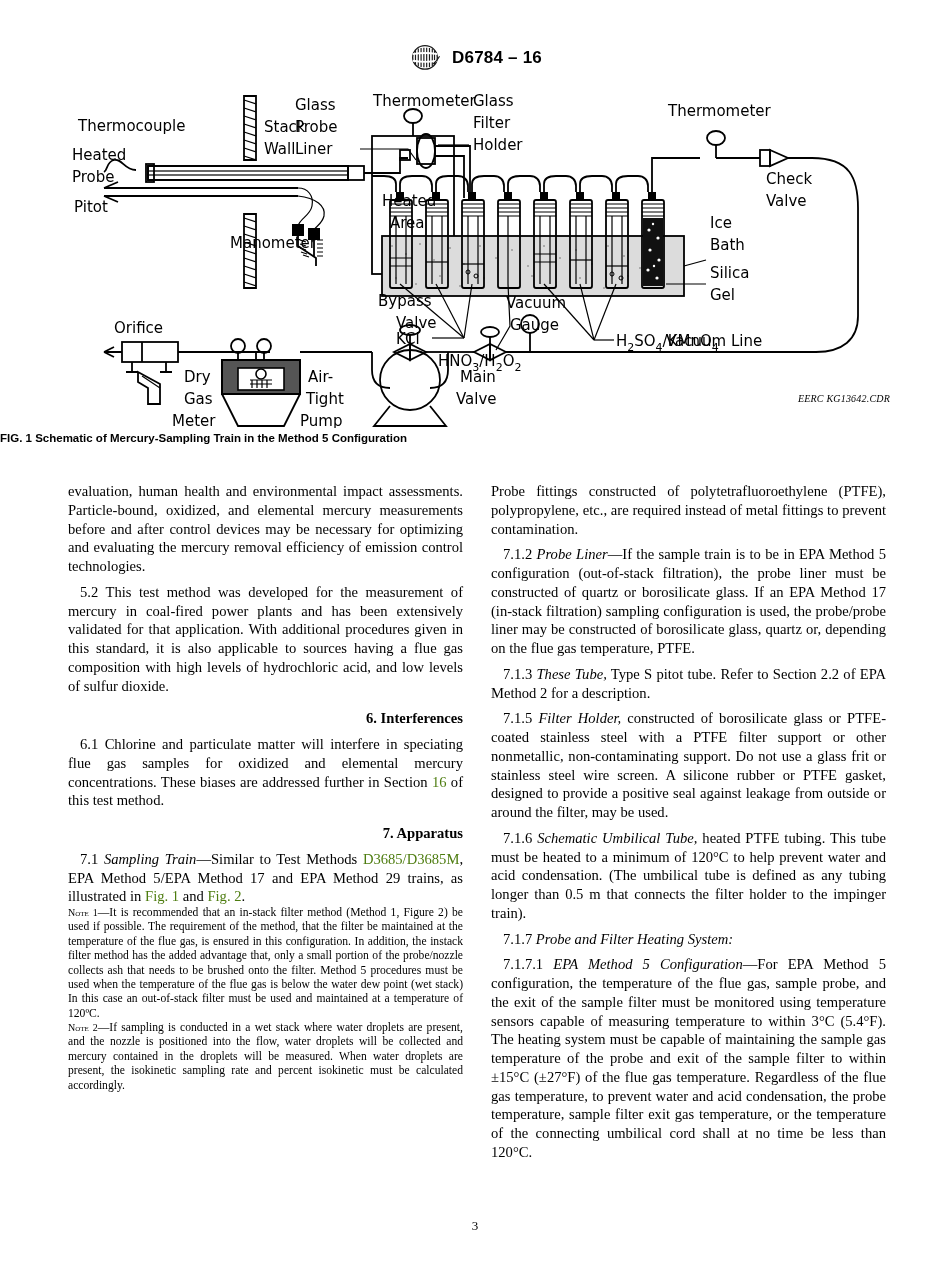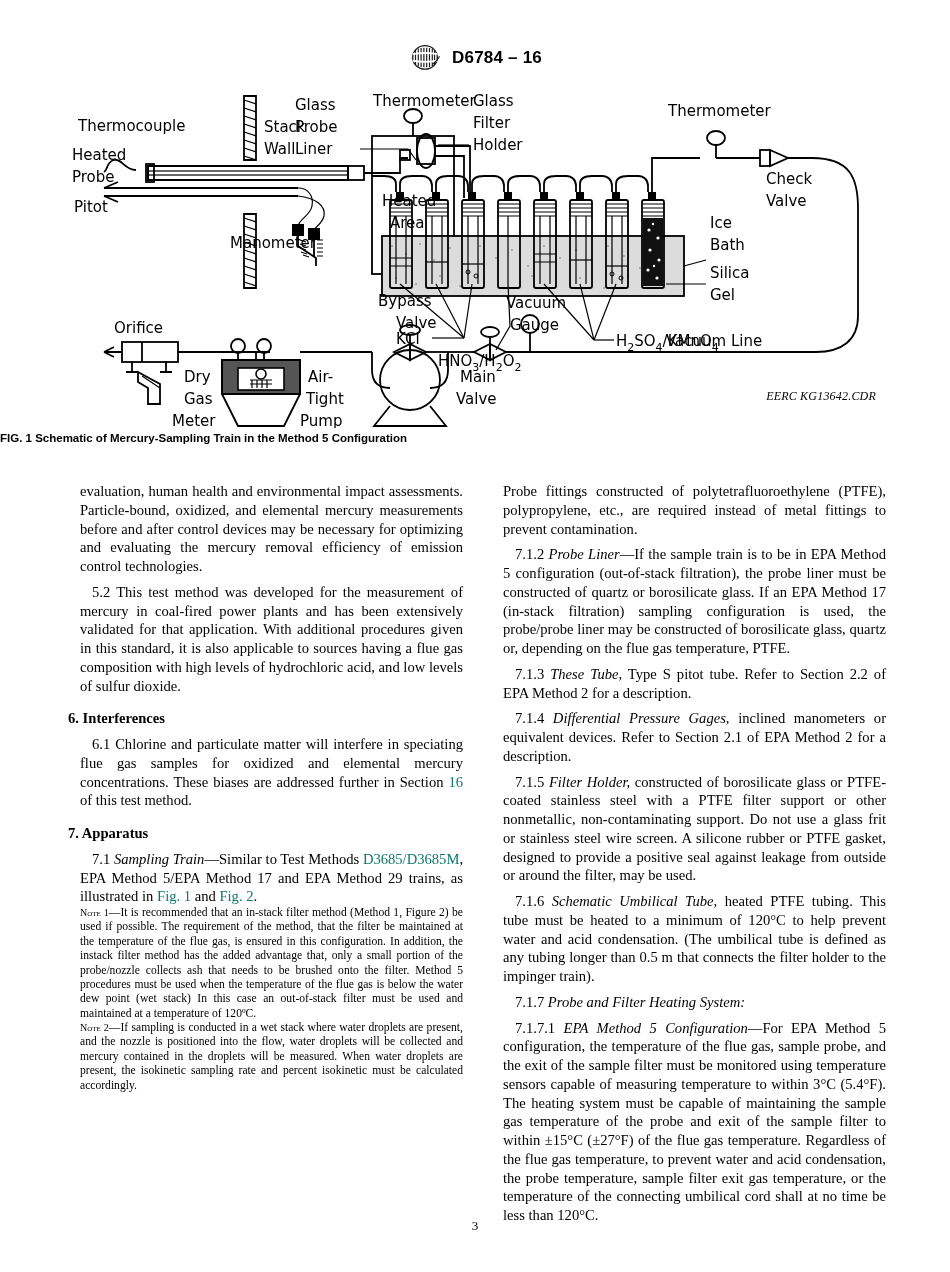--- a/index.html
+++ b/index.html
@@ -54,25 +54,25 @@
   .figure-wrap {
     position: absolute;
     top: 88px;
     left: 60px;
     width: 830px;
     height: 340px;
   }
   .figure-svg { display: block; }
   .eerc-credit {
     position: absolute;
-    right: 14px;
+    right: 0;
     bottom: 24px;
     font-family: "Liberation Serif", serif;
     font-style: italic;
-    font-size: 12px;
+    font-size: 10px;
     letter-spacing: 0.2px;
   }
   .fig-caption {
     position: absolute;
     top: 432px;
     left: 0;
     width: 950px;
     font-family: "Liberation Sans", sans-serif;
     font-weight: bold;
     font-size: 11.5px;
@@ -90,50 +90,50 @@
   }
   .col {
     width: 395px;
     font-size: 14.6px;
     line-height: 1.285;
     text-align: justify;
     text-justify: inter-word;
     hyphens: manual;
   }
   .col p {
-    margin: 0 0 0 12px;
+    margin: 0 0 0 0;
     text-indent: 0;
   }
   p.para {
     margin-top: 7px;
     text-indent: 12px;
   }
   p.para-first {
     margin-top: 0;
     text-indent: 0;
   }
   h3.sect {
     font-size: 14.6px;
     font-weight: bold;
     margin: 14px 0 4px 0;
-    text-align: left;
+    text-align: right;
   }
   .note {
     font-size: 11.6px;
     line-height: 1.24;
     text-align: justify;
     margin-top: 9px;
     text-indent: 11px;
   }
   .note-label {
     font-variant: small-caps;
     font-size: 10px;
   }
   .it { font-style: italic; }
-  .lnk { color: #0f766e; }
+  .lnk { color: #4d7c0f; }
 
   
   .page-number {
     position: absolute;
     bottom: 38px;
     left: 0;
     width: 950px;
     text-align: center;
     font-size: 13px;
   }
@@ -518,21 +518,20 @@
     </div>
 
     <div class="col">
 
       <p class="para-first">Probe fittings constructed of polytetrafluoroethylene (PTFE), polypropylene, etc., are required instead of metal fittings to prevent contamination.</p>
 
       <p class="para"><span>7.1.2  </span><span class="it">Probe Liner</span><span>—If the sample train is to be in EPA Method 5 configuration (out-of-stack filtration), the probe liner must be constructed of quartz or borosilicate glass. If an EPA Method 17 (in-stack filtration) sampling configuration is used, the probe/probe liner may be constructed of borosilicate glass, quartz or, depending on the flue gas temperature, PTFE.</span></p>
 
       <p class="para"><span>7.1.3  </span><span class="it">These Tube,</span><span> Type S pitot tube. Refer to Section 2.2 of EPA Method 2 for a description.</span></p>
 
-      <p class="para"><span>7.1.4  </span><span class="it">Differential Pressure Gages,</span><span> inclined manometers or equivalent devices. Refer to Section 2.1 of EPA Method 2 for a description.</span></p>
 
       <p class="para"><span>7.1.5  </span><span class="it">Filter Holder,</span><span> constructed of borosilicate glass or PTFE-coated stainless steel with a PTFE filter support or other nonmetallic, non-contaminating support. Do not use a glass frit or stainless steel wire screen. A silicone rubber or PTFE gasket, designed to provide a positive seal against leakage from outside or around the filter, may be used.</span></p>
 
       <p class="para"><span>7.1.6  </span><span class="it">Schematic Umbilical Tube,</span><span> heated PTFE tubing. This tube must be heated to a minimum of 120°C to help prevent water and acid condensation. (The umbilical tube is defined as any tubing longer than 0.5 m that connects the filter holder to the impinger train).</span></p>
 
       <p class="para"><span>7.1.7  </span><span class="it">Probe and Filter Heating System:</span></p>
 
       <p class="para"><span>7.1.7.1  </span><span class="it">EPA Method 5 Configuration</span><span>—For EPA Method 5 configuration, the temperature of the flue gas, sample probe, and the exit of the sample filter must be monitored using temperature sensors capable of measuring temperature to within 3°C (5.4°F). The heating system must be capable of maintaining the sample gas temperature of the probe and exit of the sample filter to within ±15°C (±27°F) of the flue gas temperature. Regardless of the flue gas temperature, to prevent water and acid condensation, the probe temperature, sample filter exit gas temperature, or the temperature of the connecting umbilical cord shall at no time be less than 120°C.</span></p>
 
     </div>

